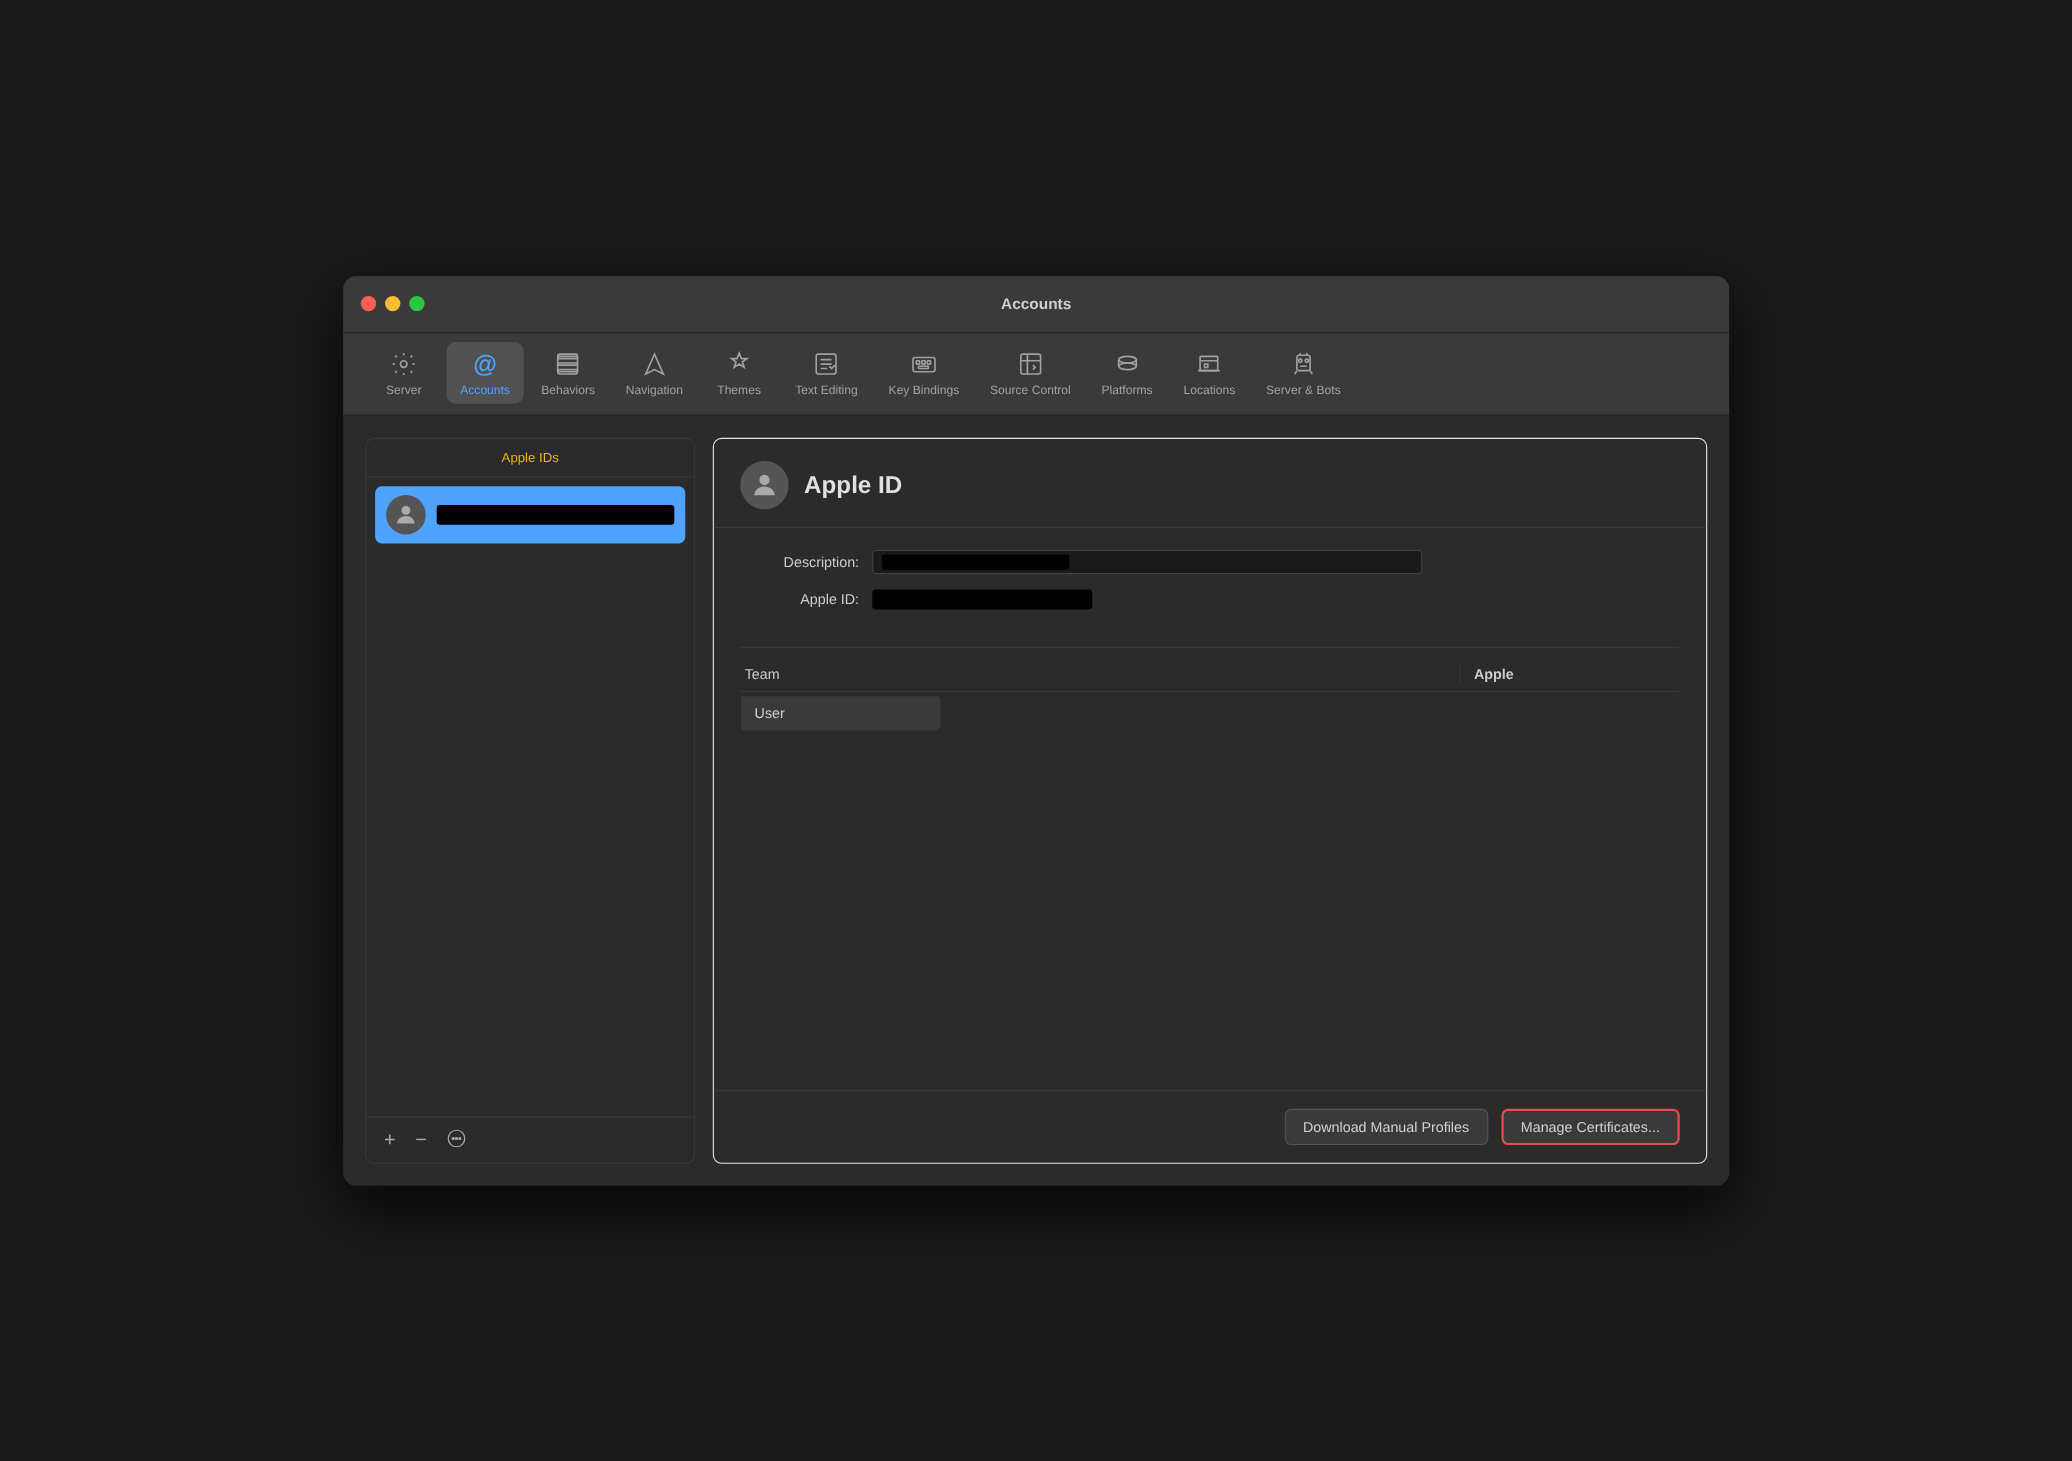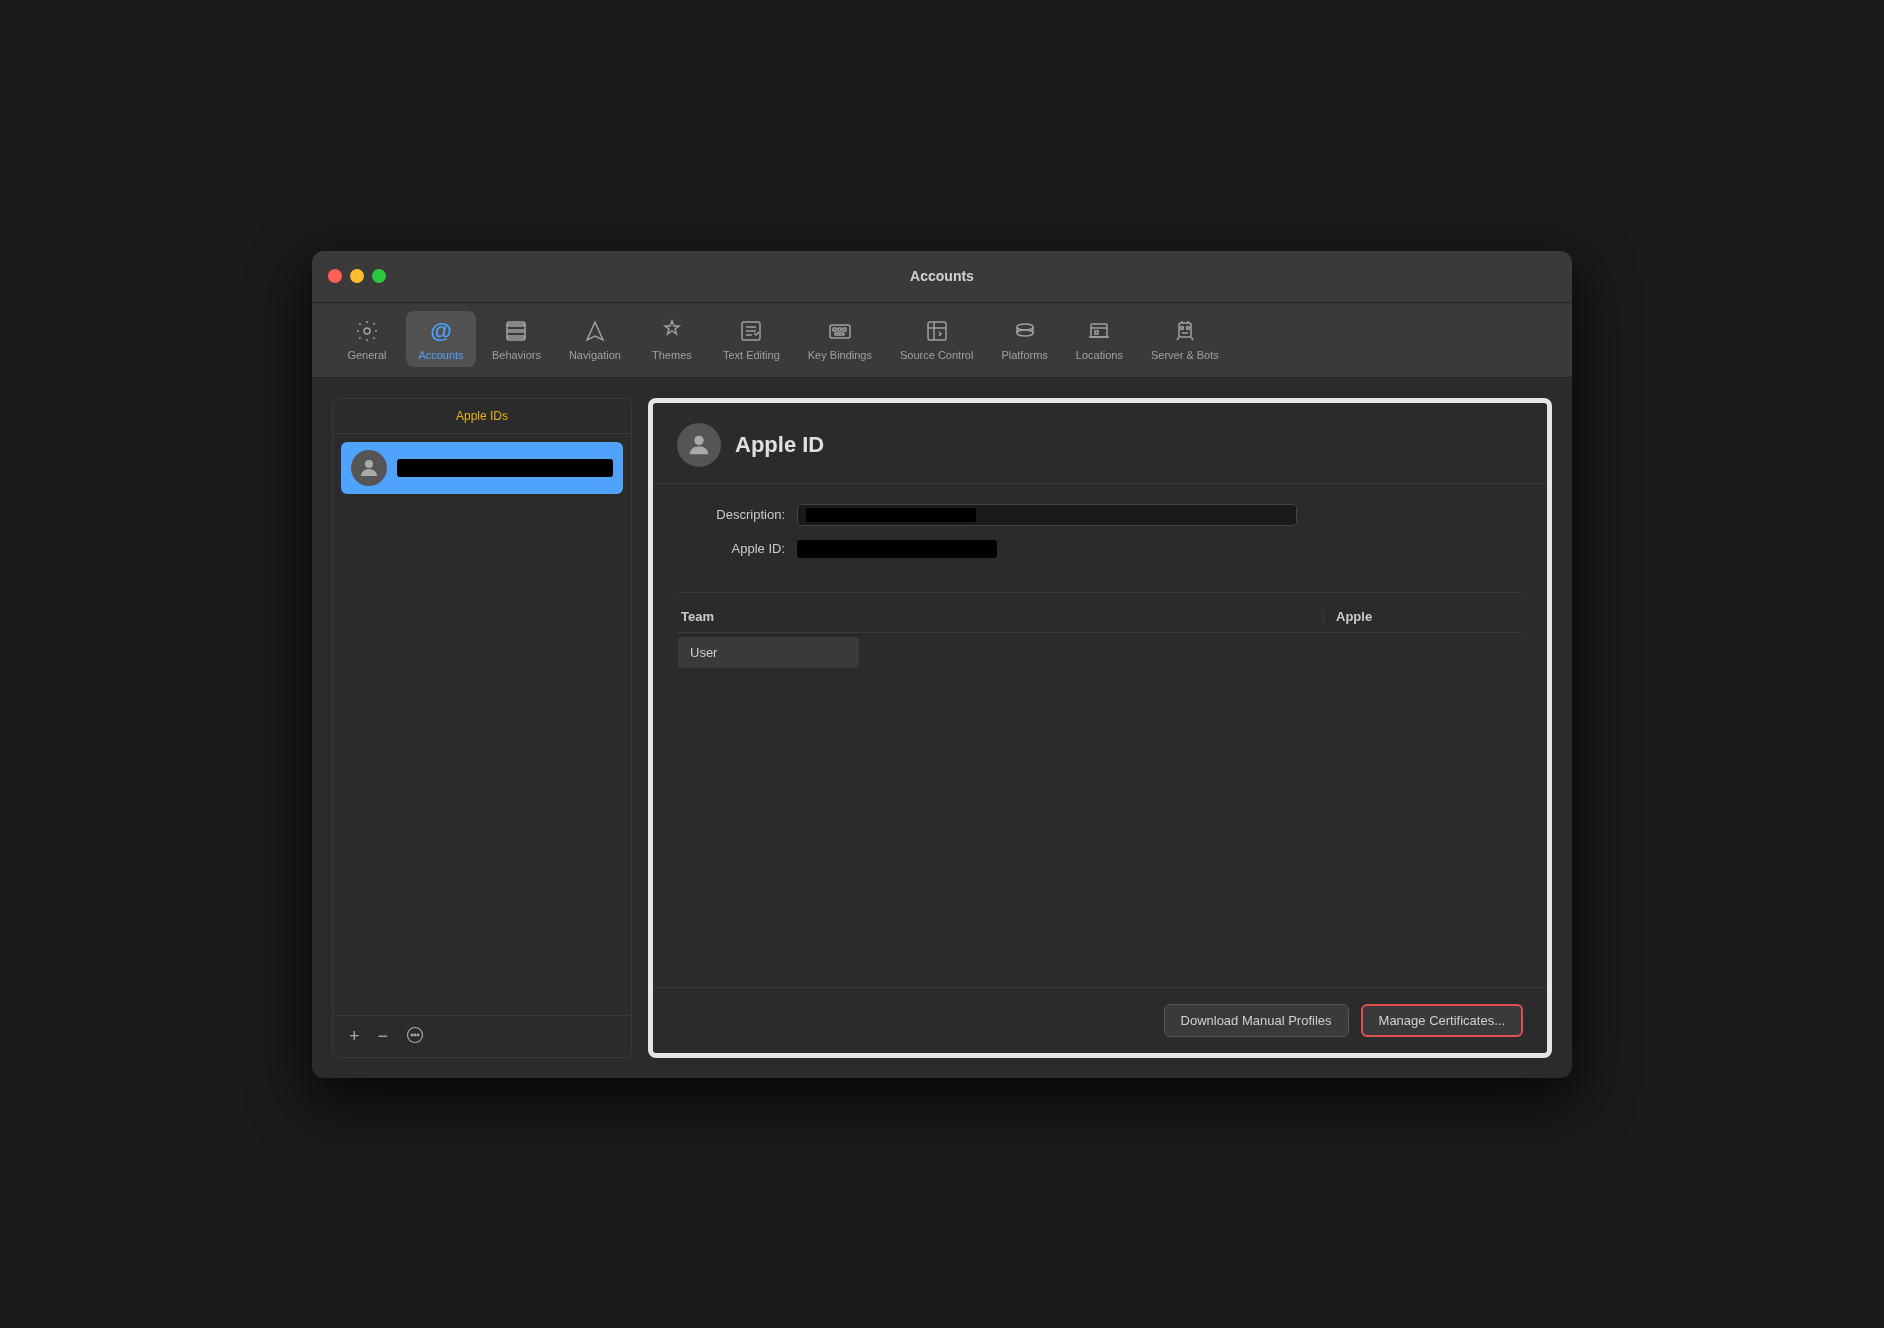--- a/index.html
+++ b/index.html
@@ -156,21 +156,21 @@
       color: #aaa;
       cursor: pointer;
       background: none;
       border: none;
       line-height: 1;
       padding: 2px 4px;
     }
     .right-panel {
       flex: 1;
       background: #2b2b2b;
-      border: 5px solid #e5e5e5;
+      border: 1px solid #e5e5e5;
       border-radius: 8px;
       display: flex;
       flex-direction: column;
     }
     .apple-id-header {
       padding: 20px 24px 16px;
       display: flex;
       align-items: center;
       gap: 14px;
       border-bottom: 1px solid #3a3a3a;
@@ -243,21 +243,21 @@
     }
     .table-header {
       display: flex;
       border-bottom: 1px solid #3a3a3a;
       padding-bottom: 8px;
       margin-bottom: 4px;
     }
     .table-col-team {
       flex: 1;
       font-size: 13px;
-      font-weight: 700;
+      font-weight: 400;
       color: #ccc;
       padding-left: 4px;
     }
     .table-col-role {
       width: 200px;
       font-size: 13px;
       font-weight: 600;
       color: #ccc;
       border-left: 1px solid #3a3a3a;
       padding-left: 12px;
@@ -324,21 +324,21 @@
 
   <div class="toolbar">
 
     <div class="toolbar-item">
       <div class="toolbar-icon">
         <svg width="24" height="24" viewBox="0 0 24 24" fill="none" stroke="#a0a0a0" stroke-width="1.5">
           <circle cx="12" cy="12" r="3"></circle>
           <path d="M12 2v2M12 20v2M4.22 4.22l1.42 1.42M18.36 18.36l1.42 1.42M2 12h2M20 12h2M4.22 19.78l1.42-1.42M18.36 5.64l1.42-1.42"></path>
         </svg>
       </div>
-      <span class="toolbar-label">General</span>
+      <span class="toolbar-label">Server</span>
     </div>
 
     <div class="toolbar-item active">
       <div class="toolbar-icon" style="font-size:22px; color:#4fa3ff; font-weight:700;">@</div>
       <span class="toolbar-label">Accounts</span>
     </div>
 
     <div class="toolbar-item">
       <div class="toolbar-icon">
         <svg width="24" height="24" viewBox="0 0 24 24" fill="none" stroke="#a0a0a0" stroke-width="1.5">

